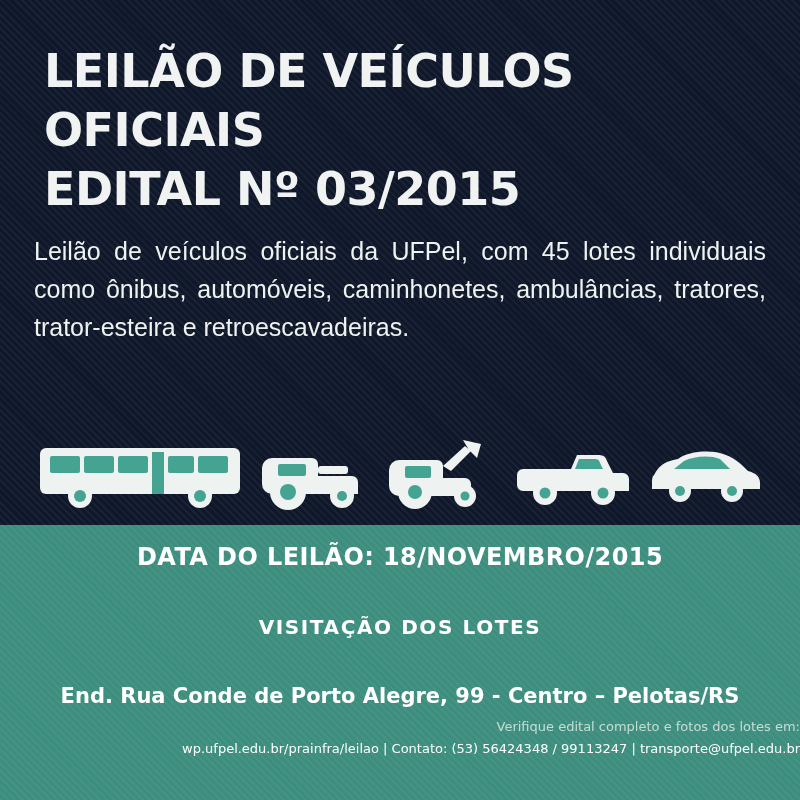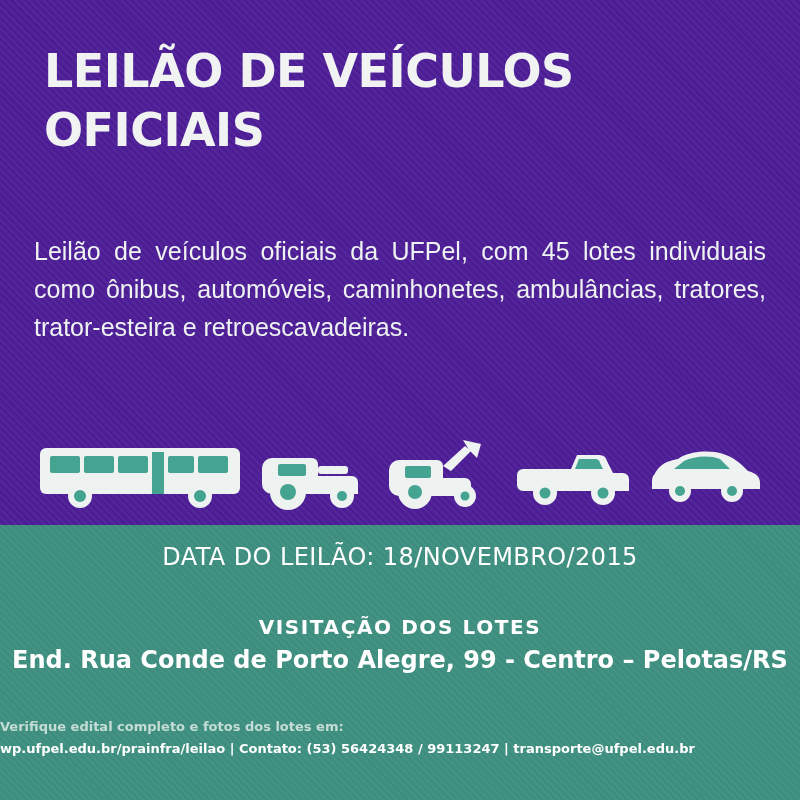--- a/index.html
+++ b/index.html
@@ -4,21 +4,21 @@
 <style>
   * { box-sizing: border-box; margin: 0; padding: 0; }
   html, body {
     width: 800px; height: 800px;
     font-family: "Liberation Sans", sans-serif;
     overflow: hidden;
   }
   .poster {
     position: relative;
     width: 800px; height: 800px;
-    background: #4c1d95;
+    background: #0f172a;
     overflow: hidden;
   }
   
   .poster::before {
     content: "";
     position: absolute; inset: 0;
     background-image: repeating-linear-gradient(
       45deg,
       rgba(255,255,255,0.045) 0px,
       rgba(255,255,255,0.045) 2px,
@@ -74,60 +74,61 @@
   }
   .icon-slot { display: flex; align-items: center; justify-content: center; }
   .icon-slot svg { display: block; }
 
   .date-bar {
     position: absolute;
     top: 543px; left: 0; right: 0;
     text-align: center;
     color: #ffffff;
     font-family: "DejaVu Sans", sans-serif;
-    font-weight: normal;
+    font-weight: bold;
     font-size: 24px;
     letter-spacing: 0.4px;
     z-index: 3;
   }
   .visit-block {
     position: absolute;
     top: 612px; left: 0; right: 0;
     text-align: center;
     color: #ffffff;
     font-family: "DejaVu Sans", sans-serif;
     font-weight: bold;
     z-index: 3;
   }
   .visit-title { font-size: 20px; letter-spacing: 1.6px; line-height: 1.5; }
   .visit-dates { font-size: 20px; line-height: 1.55; }
-  .visit-addr  { font-size: 24px; line-height: 1.55; }
+  .visit-addr  { font-size: 21px; line-height: 1.55; margin-top: 38px; }
 
   .footer {
     position: absolute;
     top: 716px; left: 0; right: 0;
-    text-align: left;
+    text-align: right;
     color: #cfe3dd;
     font-family: "DejaVu Sans", sans-serif;
-    font-weight: bold;
+    font-weight: normal;
     z-index: 3;
   }
   .footer-line1 { font-size: 13px; line-height: 1.7; opacity: 0.92; }
   .footer-line2 { font-size: 13px; line-height: 1.7; color: #ffffff; }
 </style>
 </head>
 <body>
 
 <div class="poster">
 
   <div class="top-section"></div>
   <div class="bottom-section"></div>
 
   <h1 class="headline">
     <span class="l1">LEILÃO DE VEÍCULOS OFICIAIS</span>
+    <span class="l2">EDITAL Nº 03/2015</span>
   </h1>
 
   <p class="subhead">Leilão de veículos oficiais da UFPel, com 45 lotes individuais como ônibus, automóveis, caminhonetes, ambulâncias, tratores, trator-esteira e retroescavadeiras.</p>
 
   <div class="icons-row">
 
     <div class="icon-slot">
       <svg width="200" height="74" viewBox="0 0 200 74" aria-hidden="true">
         <g fill="#eef2f1">
           <path d="M6,10 h188 a6,6 0 0 1 6,6 v34 a6,6 0 0 1 -6,6 H6 a6,6 0 0 1 -6,-6 V16 a6,6 0 0 1 6,-6 Z"></path>

